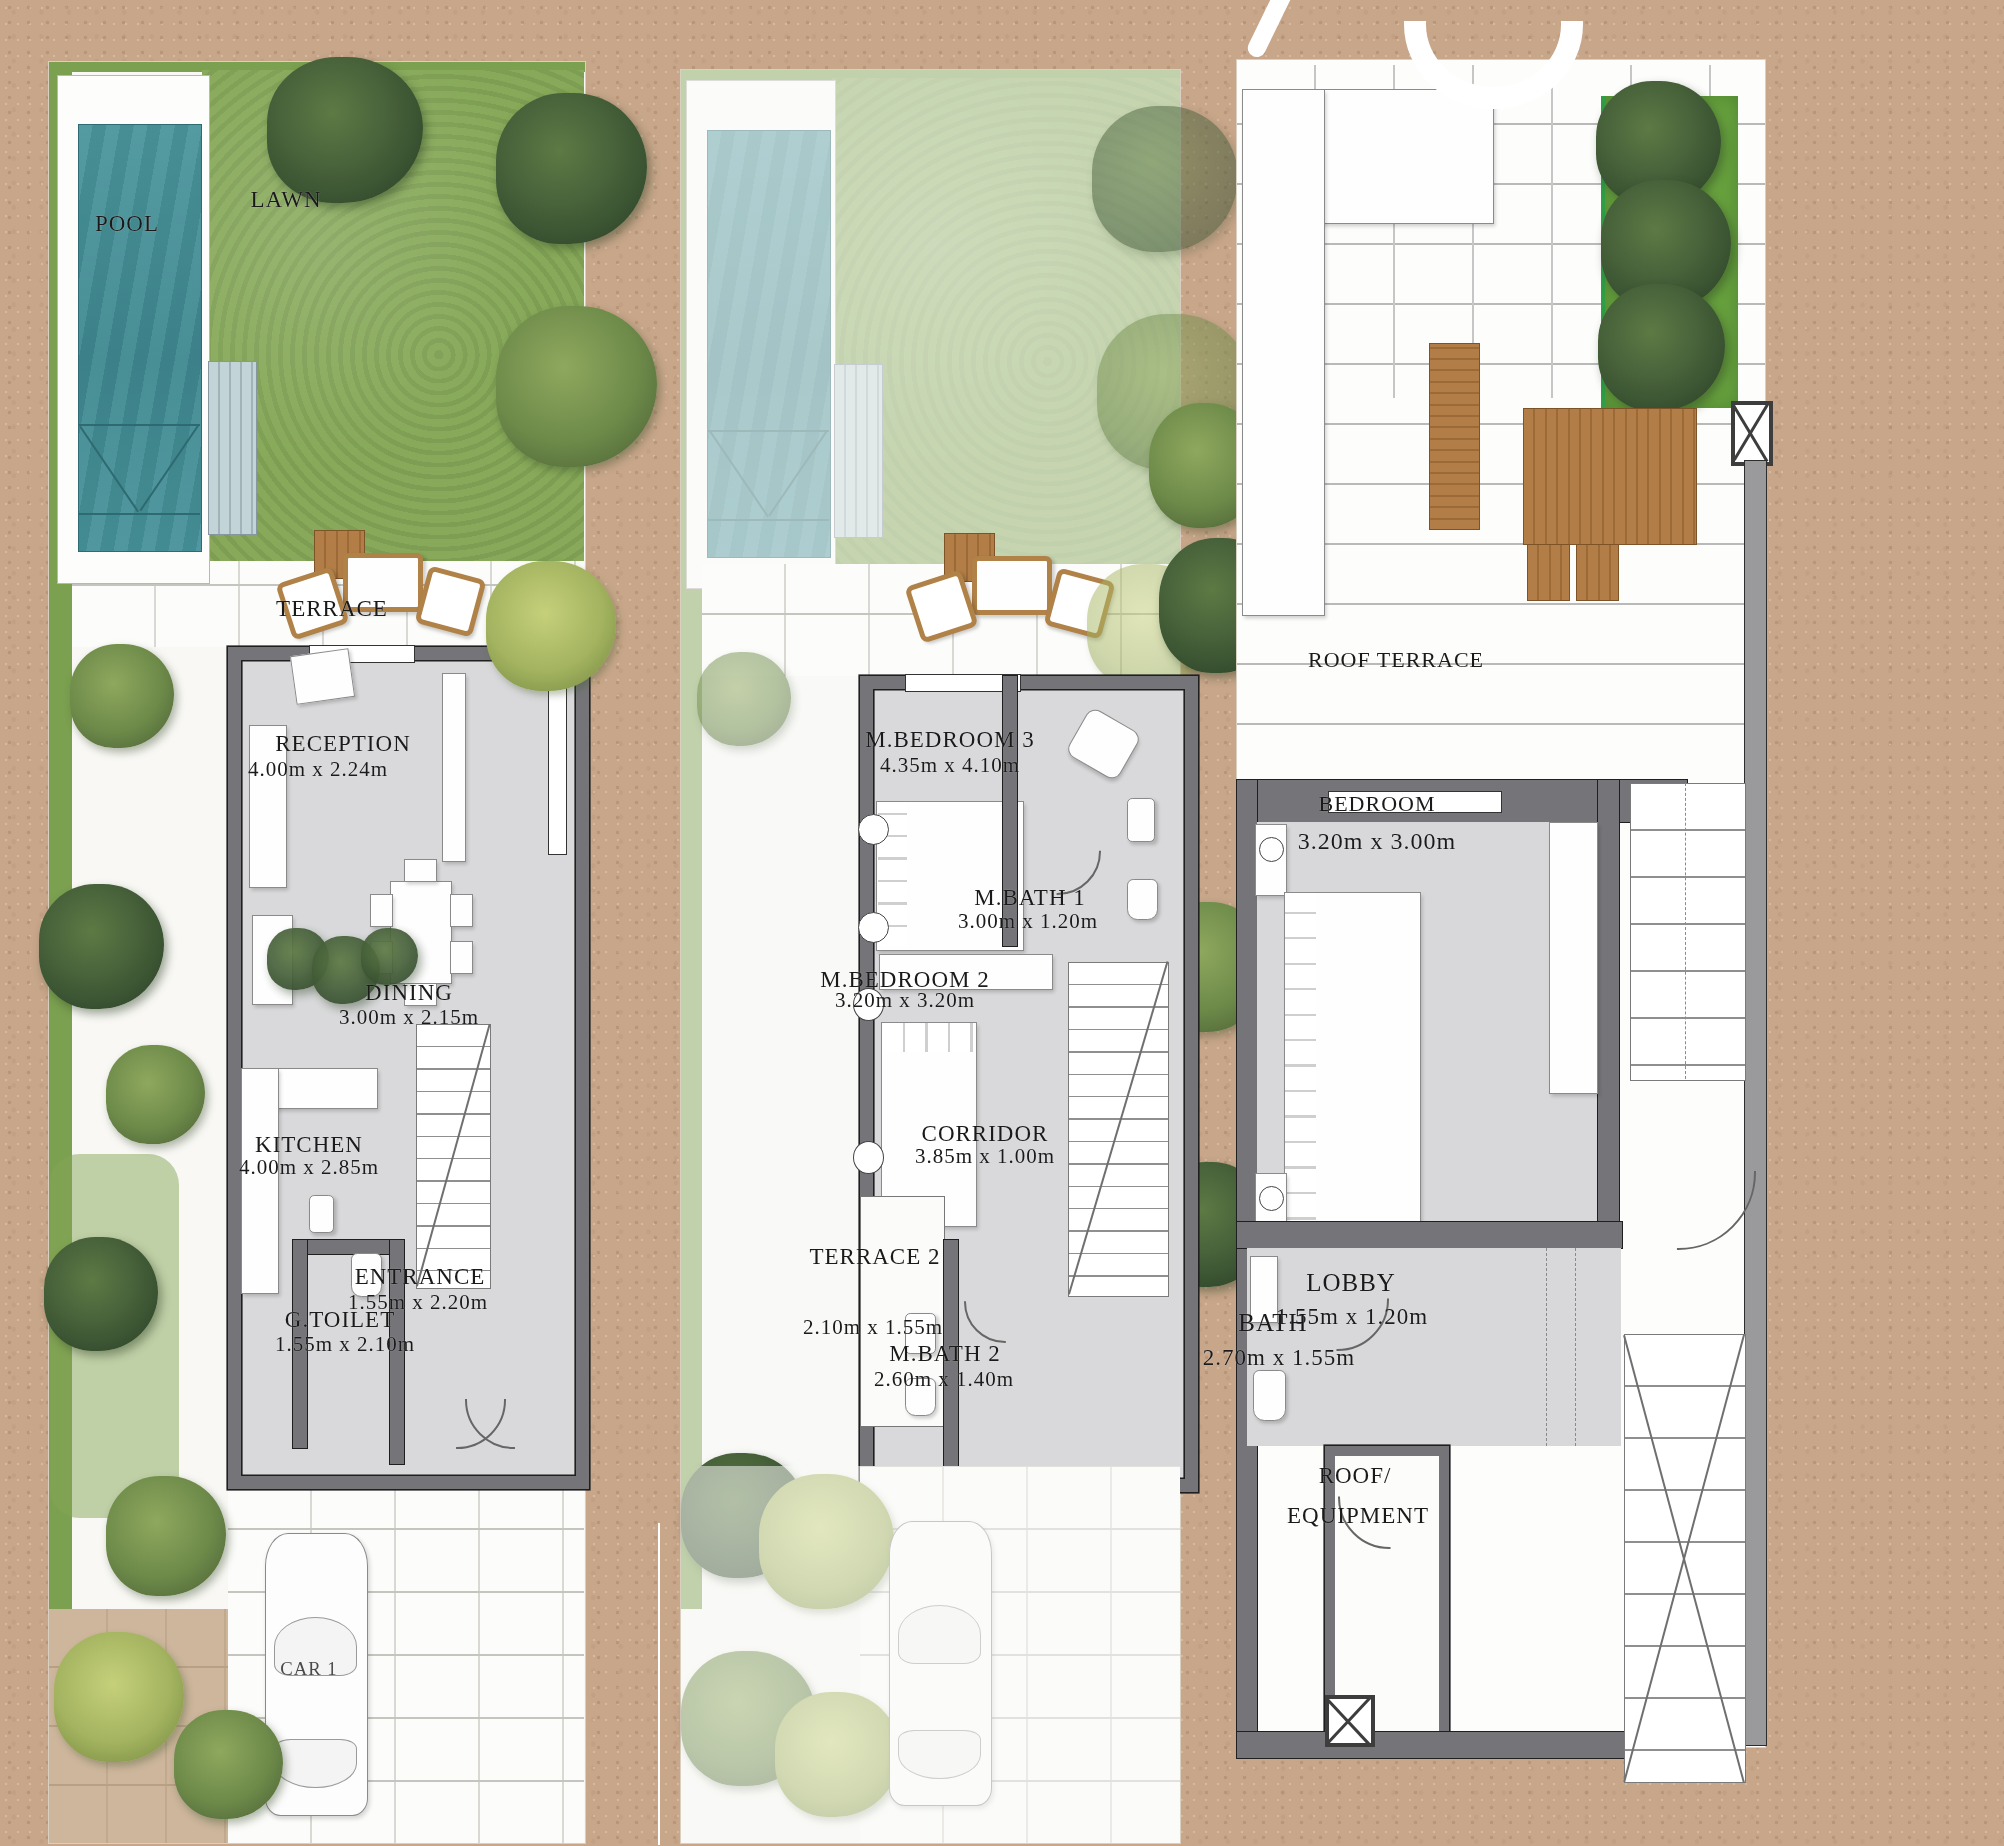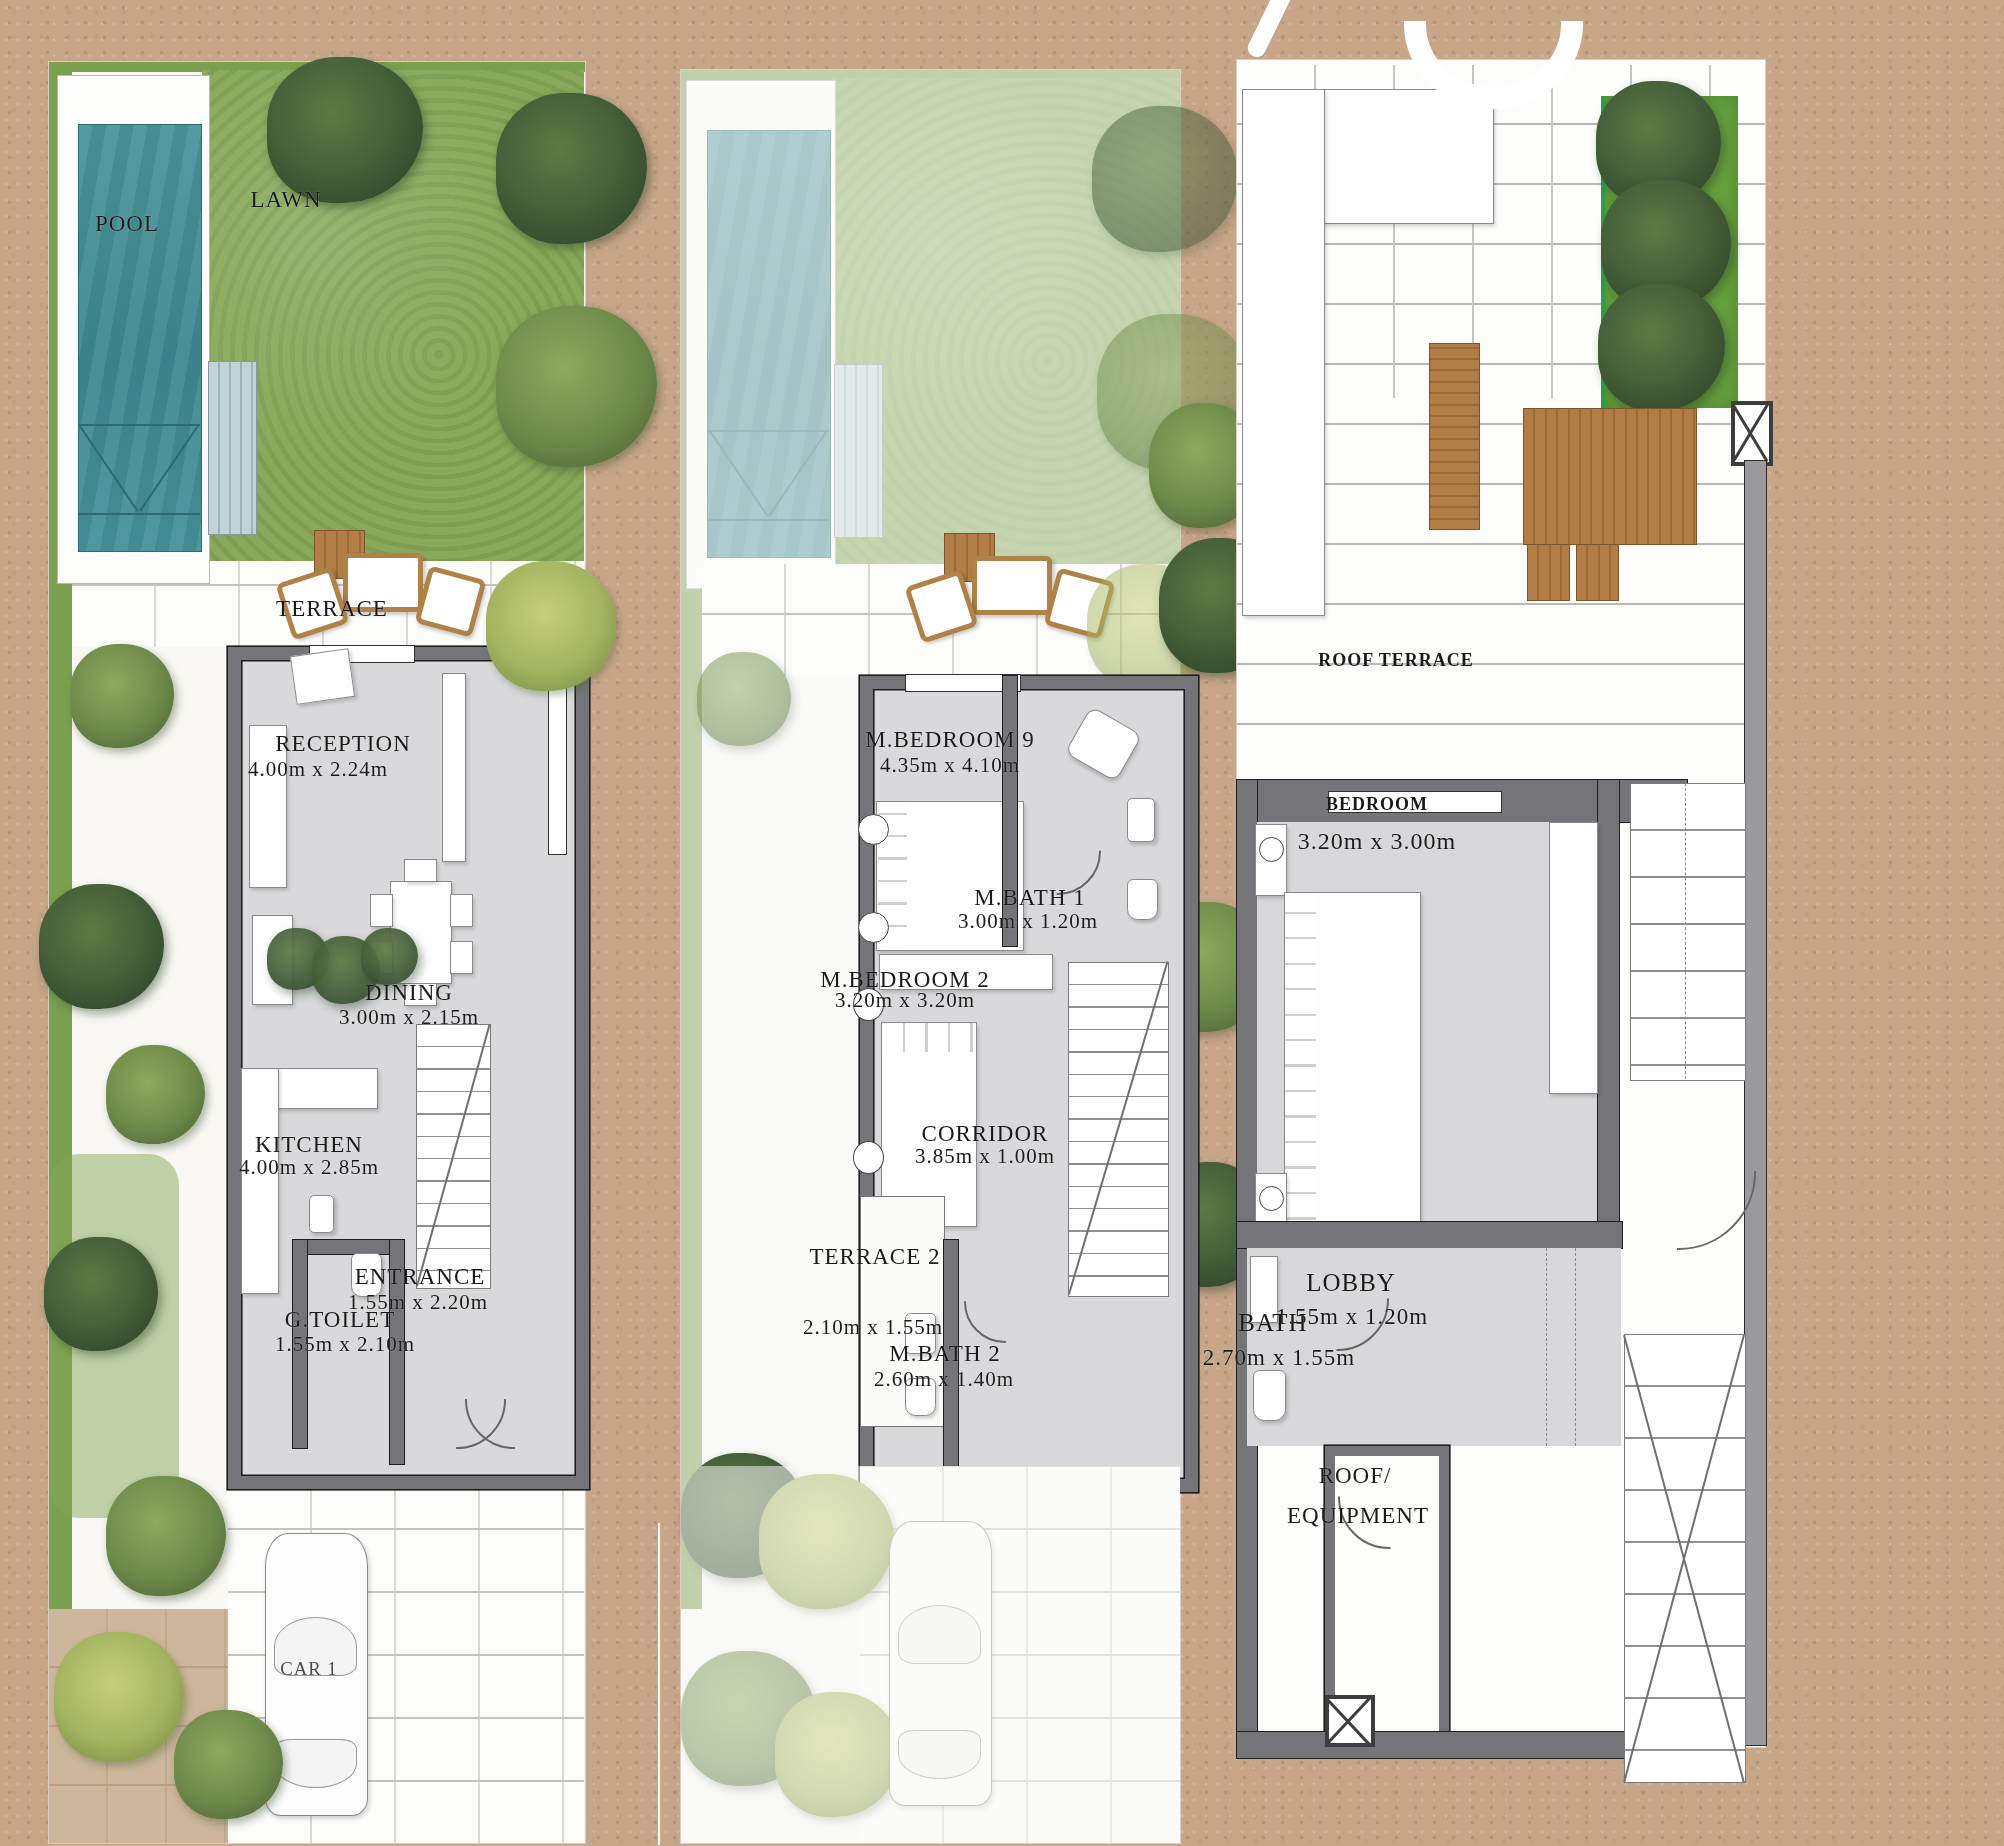--- a/index.html
+++ b/index.html
@@ -83,21 +83,21 @@
   .graywall{background:#9a9a9c;border:1.6px solid #2d2d2d;}
   .roof-h{background-image:repeating-linear-gradient(0deg,transparent 0 58px,#b9b9b9 58px 60px);}
   .roof-v{background-image:repeating-linear-gradient(90deg,transparent 0 77px,#c6c6c6 77px 79px);}
   .lamp{border-radius:50%;border:1.6px solid #444;background:#fff;}
   .room-label{
     transform:translate(-50%,-50%);
     font-size:23px;color:#1a1a1a;letter-spacing:1px;white-space:nowrap;
     text-shadow:0 0 1px rgba(255,255,255,.6);
   }
   .dims{font-size:21px;}
-  .lbl-big{font-size:18px;font-weight:bold;}
+  .lbl-big{font-size:22px;}
   .lbl-small{font-size:18.7px;color:#4a4a4a;}
   .glyph{background:#fff;}
   .car{background:#fdfdfd;border:1.6px solid #8a8a8a;border-radius:23px 23px 15.6px 15.6px / 33px 33px 17.7px 17.7px;box-shadow:1.6px 2.1px 4.2px rgba(0,0,0,.15);}
   .car-inner{position:absolute;border:1.6px solid #9a9a9a;background:#f4f4f4;}
 </style>
 </head>
 <body>
 
 <div id="canvas">
 
@@ -242,21 +242,21 @@
     <div class="abs tree t-dark" style="left:0;top:1383px;width:125px;height:125px;"></div>
     <div class="abs tree t-light" style="left:78px;top:1404px;width:135px;height:135px;"></div>
     <div class="abs tree t-mid" style="left:0;top:1581px;width:135px;height:135px;"></div>
     <div class="abs tree t-light" style="left:94px;top:1622px;width:125px;height:125px;"></div>
     <div class="abs car" style="left:208px;top:1451px;width:101px;height:283px;">
       <div class="car-inner" style="left:7.8px;top:83px;width:81px;height:57px;border-radius:50% 50% 20% 20%;"></div>
       <div class="car-inner" style="left:7.8px;top:208px;width:81px;height:47px;border-radius:20% 20% 50% 50%;"></div>
     </div>
     <div class="abs wash" style="left:0;top:1396px;width:499px;height:377px;"></div>
 
-    <div class="abs room-label" style="left:269px;top:670px;">M.BEDROOM 9</div>
+    <div class="abs room-label" style="left:269px;top:670px;">M.BEDROOM 3</div>
     <div class="abs room-label dims" style="left:269px;top:695px;">4.35m x 4.10m</div>
     <div class="abs room-label" style="left:349px;top:828px;">M.BATH 1</div>
     <div class="abs room-label dims" style="left:347px;top:851px;">3.00m x 1.20m</div>
     <div class="abs room-label" style="left:224px;top:910px;">M.BEDROOM 2</div>
     <div class="abs room-label dims" style="left:224px;top:930px;">3.20m x 3.20m</div>
     <div class="abs room-label" style="left:304px;top:1064px;">CORRIDOR</div>
     <div class="abs room-label dims" style="left:304px;top:1086px;">3.85m x 1.00m</div>
     <div class="abs room-label" style="left:194px;top:1187px;">TERRACE 2</div>
     <div class="abs room-label dims" style="left:192px;top:1210px;margin-top:47px;">2.10m x 1.55m</div>
     <div class="abs room-label" style="left:264px;top:1284px;">M.BATH 2</div>

